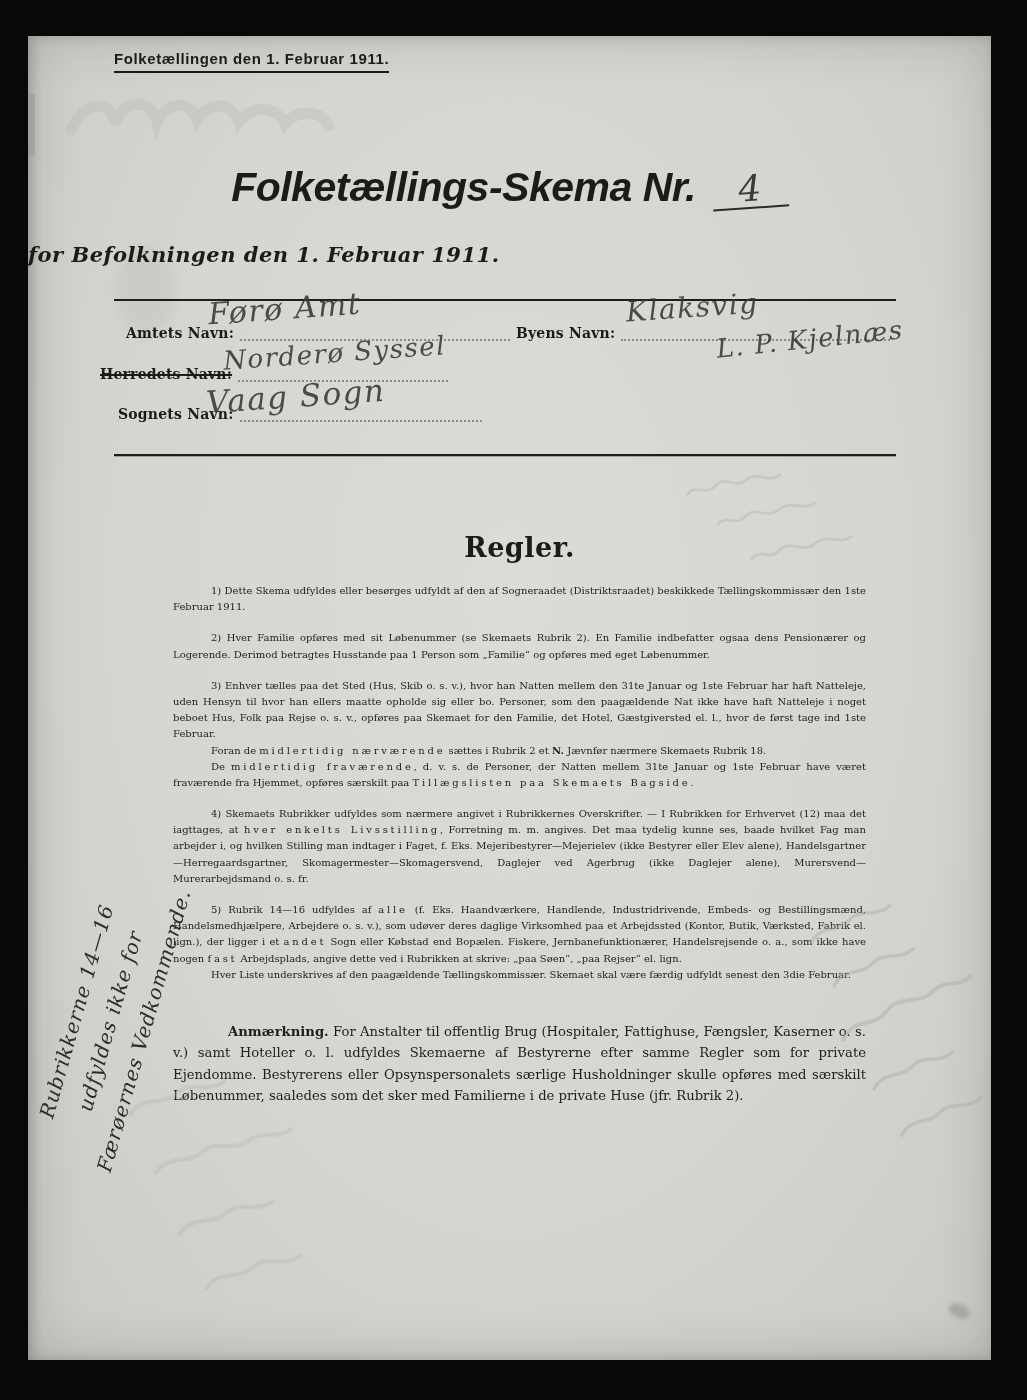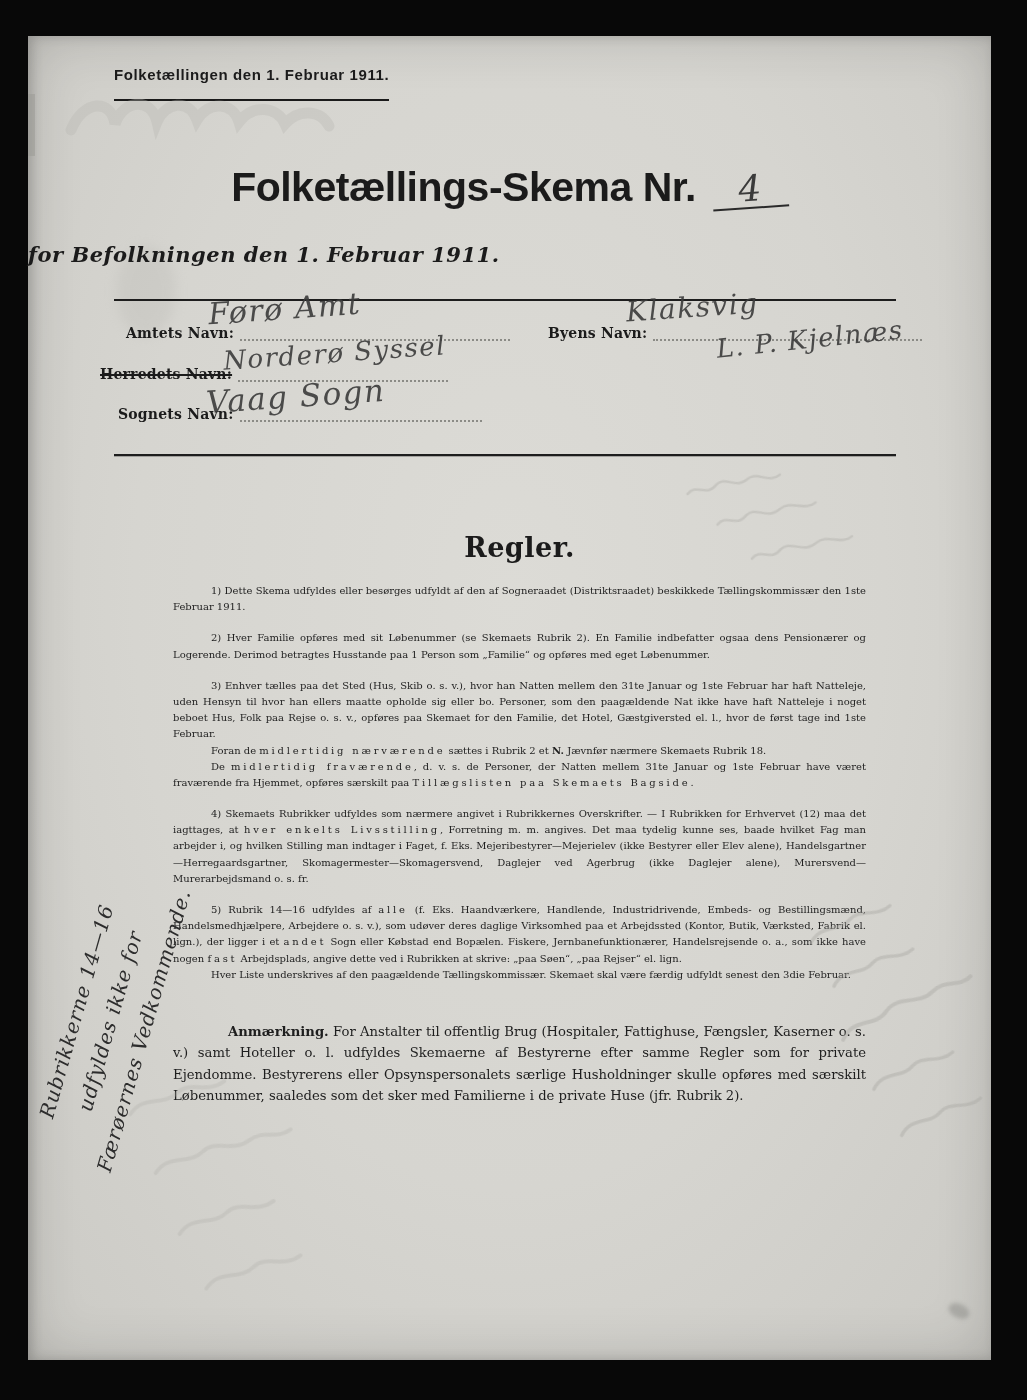--- a/index.html
+++ b/index.html
@@ -11,33 +11,33 @@
   .page{
     position:absolute;left:28px;top:36px;width:963px;height:1324px;
     background:radial-gradient(ellipse at 50% 42%, #dcdbd6 0%, #d6d5d0 55%, #cbcac5 100%);
     box-shadow:inset 0 0 55px rgba(0,0,0,0.16), inset 4px 0 12px rgba(0,0,0,0.18);
     color:#1b1b1b;
   }
   .edge-slip{position:absolute;left:0;top:58px;width:7px;height:62px;background:#9a9a96;opacity:.55;}
 
   
   .header-left{
-    position:absolute;left:86px;top:30px;
+    position:absolute;left:86px;top:14px;
     font-family:"Liberation Sans", sans-serif;font-weight:bold;font-size:15px;
-    letter-spacing:.6px;padding-bottom:16px;border-bottom:2px solid #1a1a1a;
+    letter-spacing:.6px;padding-bottom:4px;border-bottom:2px solid #1a1a1a;
   }
   .header-right{
     position:absolute;right:92px;top:26px;
     font-family:"DejaVu Serif", serif;font-weight:bold;font-size:23px;letter-spacing:.5px;
   }
 
   
   .title-row{position:absolute;left:0;top:128px;width:100%;text-align:center;white-space:nowrap;}
   .title-main{
-    font-family:"Liberation Sans", sans-serif;font-weight:bold;
+    font-family:"Liberation Sans", sans-serif;font-weight:bold;font-style:italic;
     font-size:41px;letter-spacing:-0.5px;
   }
   .title-number{
     display:inline-block;min-width:76px;margin-left:16px;vertical-align:baseline;
     border-bottom:2px solid #2a2a2a;text-align:center;line-height:1.0;
     transform:rotate(-4deg);
   }
   .subtitle{
     position:absolute;left:0;top:206px;width:100%;text-align:left;
     font-weight:bold;font-style:italic;font-size:21px;letter-spacing:.5px;
@@ -115,21 +115,21 @@
 
   <div class="rule rule-top"></div>
   <div class="rule rule-bottom"></div>
 
   <div class="field" style="left:90px;top:287px;width:384px;margin-left:8px;">
     <span class="lbl">Amtets Navn:</span>
     <span class="dots"></span>
   </div>
   <div class="hw" style="left:180px;top:255px;font-size:30px;">Førø Amt</div>
 
-  <div class="field" style="left:520px;top:287px;width:374px;">
+  <div class="field" style="left:488px;top:287px;width:374px;">
     <span class="lbl">Byens Navn:</span>
     <span class="dots"></span>
   </div>
   <div class="hw" style="left:598px;top:255px;font-size:28px;">Klaksvig</div>
 
   <div class="field" style="left:72px;top:328px;width:348px;">
     <span class="lbl struck">Herredets Navn:</span>
     <span class="dots"></span>
   </div>
   <div class="hw" style="left:195px;top:302px;font-size:26px;">Norderø Syssel</div>

